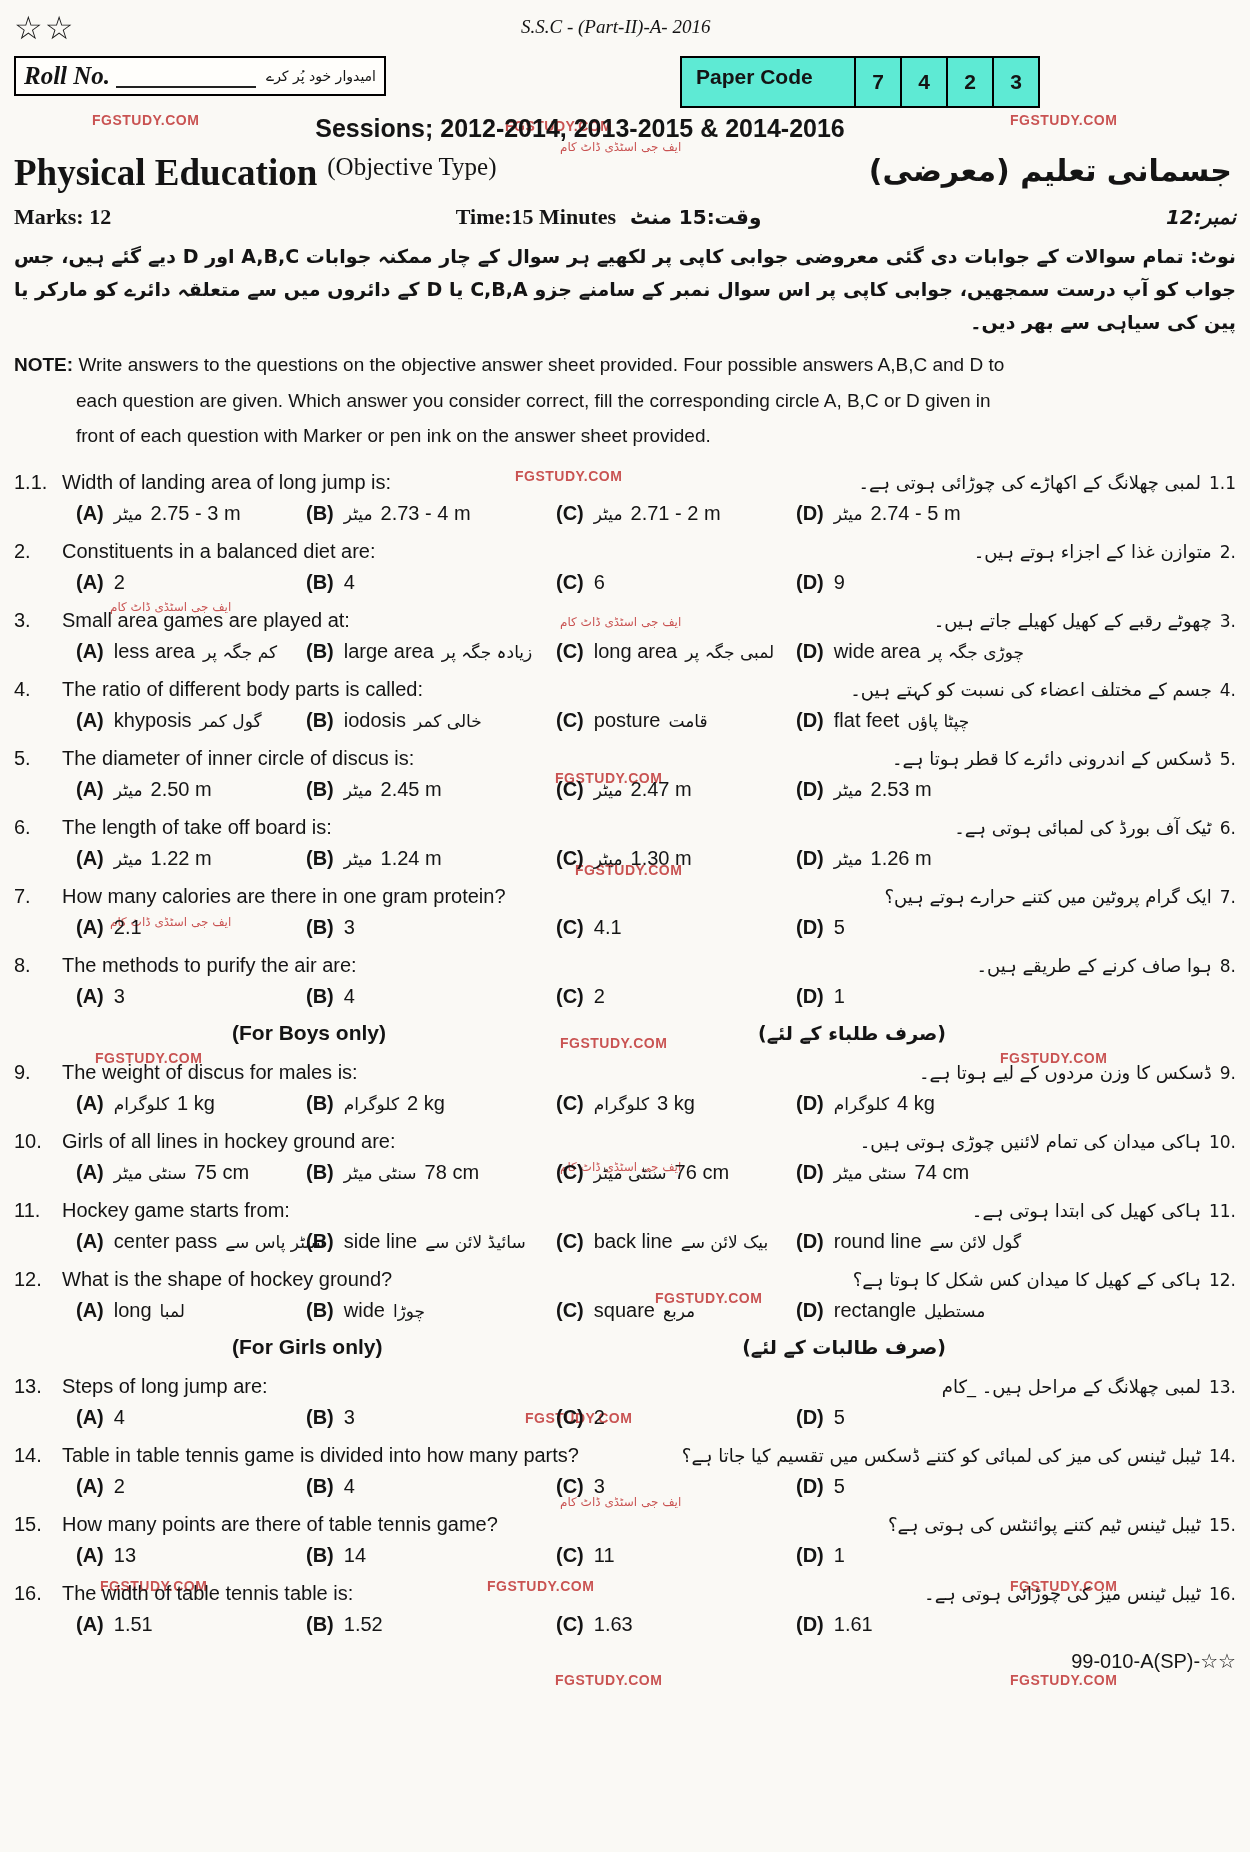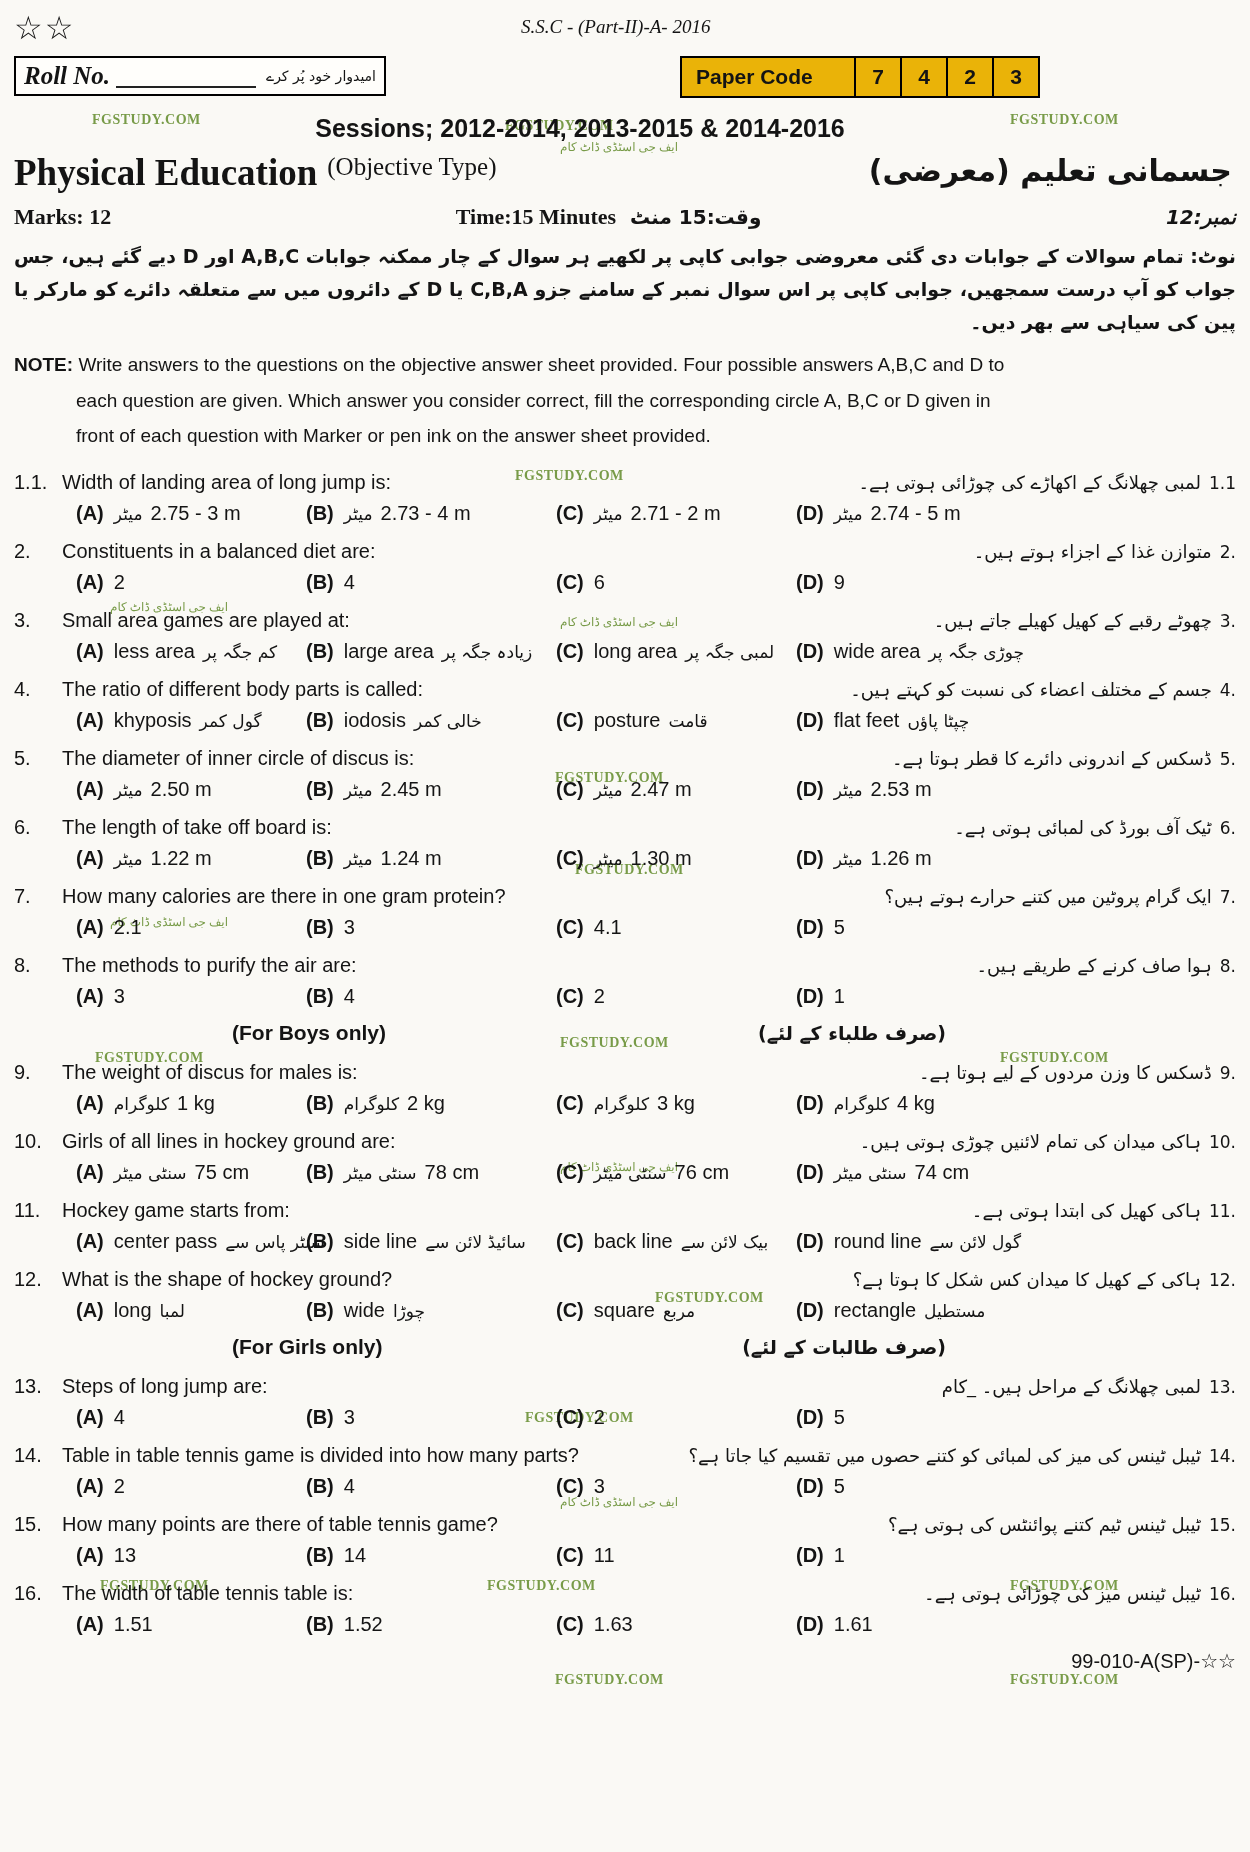--- a/index.html
+++ b/index.html
@@ -7,22 +7,22 @@
   body {
     width:1250px; height:1852px; margin:0 auto; position:relative;
     font-family:"Liberation Sans", sans-serif; color:#141414;
     background:#faf9f5; overflow:hidden;
   }
   .urdu { font-family:"DejaVu Sans", sans-serif; direction:rtl; unicode-bidi:isolate; }
   .page { padding:12px 14px 0 14px; position:relative; z-index:2; }
 
   
   .wm, .wm-ur {
-    position:absolute; z-index:1; color:#4d7c0f; opacity:.75;
-    font-size:14px; font-weight:bold; letter-spacing:.5px; white-space:nowrap;font-family:Liberation Serif, serif;
+    position:absolute; z-index:1; color:#b91c1c; opacity:.75;
+    font-size:14px; font-weight:bold; letter-spacing:.5px; white-space:nowrap;
   }
   .wm-ur { font-size:12px; font-weight:normal; }
 
   
   .top-row { display:flex; align-items:flex-start; height:42px; }
   .stars { font-size:32px; line-height:1; letter-spacing:2px; }
   .exam-code {
     font-family:"Liberation Serif", serif; font-style:italic; font-size:19px;
     margin:4px auto 0 auto; transform:translateX(-40px);
   }
@@ -30,21 +30,21 @@
   
   .boxes-row { display:flex; align-items:flex-start; margin-top:2px; height:46px; }
   .roll-box {
     border:2px solid #000; width:372px; height:40px;
     display:flex; align-items:center; padding:0 8px; background:#fffefb;
   }
   .roll-label { font-family:"Liberation Serif", serif; font-weight:bold; font-style:italic; font-size:25px; }
   .fill-line { flex:1; border-bottom:2px solid #222; height:24px; margin:0 10px 0 6px; }
   .roll-urdu { font-size:14px; }
   .paper-code-box {
-    margin-left:auto; margin-right:196px; display:flex; border:2px solid #000; background:#eab308; height:42px;
+    margin-left:auto; margin-right:196px; display:flex; border:2px solid #000; background:#5eead4; height:52px;
   }
   .pc-label { font-weight:bold; font-size:21px; padding:7px 14px; width:172px; }
   .pc-digit {
     width:46px; border-left:2px solid #000; font-weight:bold; font-size:21px;
     display:flex; align-items:center; justify-content:center;
   }
 
   .sessions { text-align:center; font-weight:bold; font-size:25px; margin-top:12px; transform:translateX(-45px); }
 
   .title-row { display:flex; align-items:flex-start; margin-top:10px; }
@@ -395,21 +395,21 @@
           <div class="opt"><span class="opt-letter">(C)</span><span class="opt-text">2</span></div>
           <div class="opt"><span class="opt-letter">(D)</span><span class="opt-text">5</span></div>
         </div>
   </div>
 
   <div class="q-block">
     <div class="q-line">
       <span class="q-num">14.</span>
       <span class="q-text">Table in table tennis game is divided into how many parts?</span>
       <span class="q-right">
-        <span class="q-urdu urdu">ٹیبل ٹینس کی میز کی لمبائی کو کتنے حصوں میں تقسیم کیا جاتا ہے؟</span>
+        <span class="q-urdu urdu">ٹیبل ٹینس کی میز کی لمبائی کو کتنے ڈسکس میں تقسیم کیا جاتا ہے؟</span>
         <span class="q-unum urdu">.14</span>
       </span>
     </div>
     <div class="opt-line">
           <div class="opt"><span class="opt-letter">(A)</span><span class="opt-text">2</span></div>
           <div class="opt"><span class="opt-letter">(B)</span><span class="opt-text">4</span></div>
           <div class="opt"><span class="opt-letter">(C)</span><span class="opt-text">3</span></div>
           <div class="opt"><span class="opt-letter">(D)</span><span class="opt-text">5</span></div>
         </div>
   </div>

